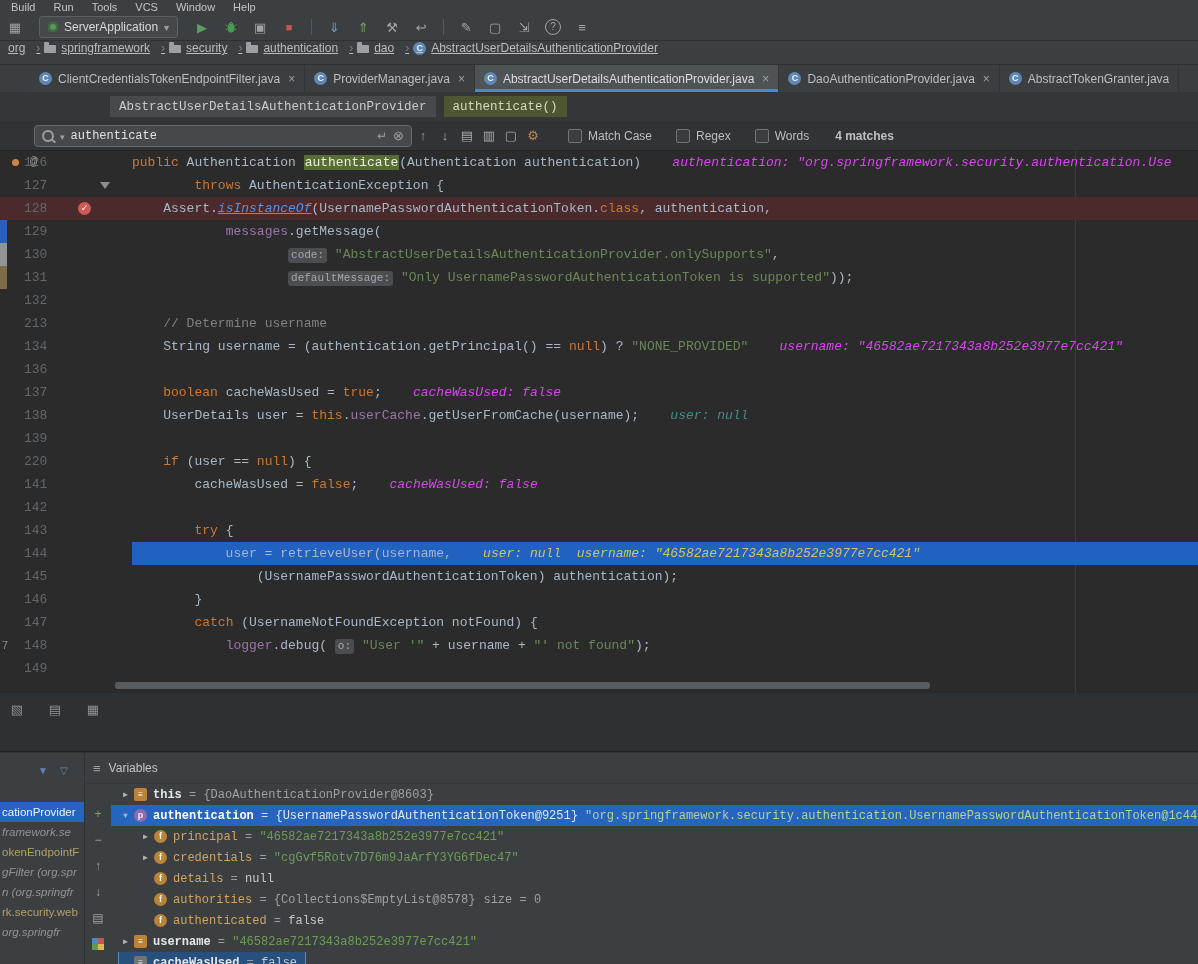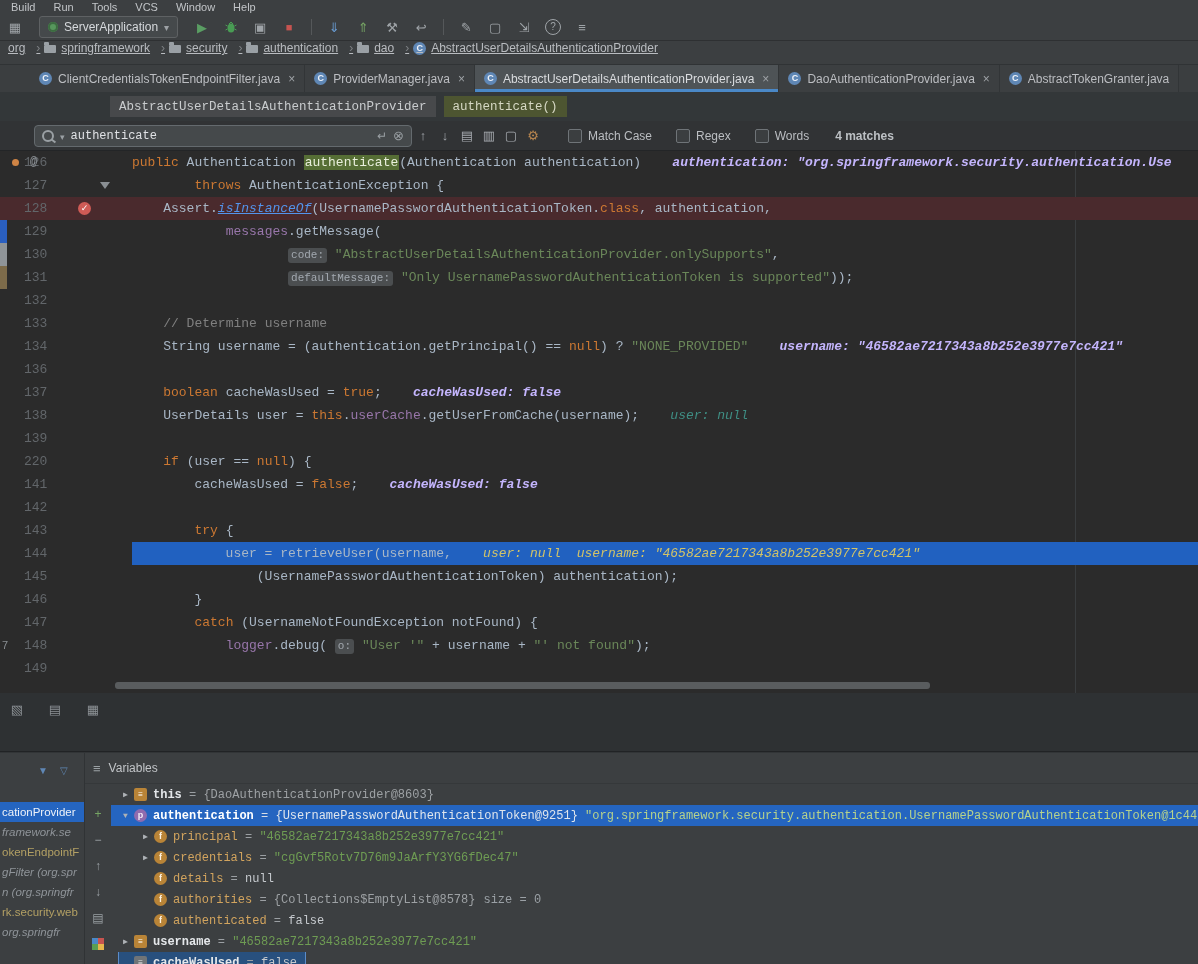--- a/index.html
+++ b/index.html
@@ -100,21 +100,21 @@
   .ed-row.hl-exec .ed-code{background:#2161c0;}
   .ed-gutter{width:132px;flex:none;position:relative;}
   .ed-num{position:absolute;left:24px;color:#62666a;font:13px "Liberation Mono",monospace;line-height:23px;}
   .ed-code{flex:1;overflow:hidden;white-space:pre;font:13px "Liberation Mono",monospace;
            line-height:23px;color:#a9b7c6;}
   .sg-k{color:#cc7832;}
   .sg-p{color:#a9b7c6;}
   .sg-s{color:#6a8759;}
   .sg-f{color:#9876aa;}
   .sg-c{color:#808080;}
-  .sg-h{color:#c4b5fd;font-style:italic;font-weight:bold;}
+  .sg-h{color:#d946ef;font-style:italic;}
   .sg-h2{color:#3f8e84;font-style:italic;}
   .sg-hy{color:#d2c368;font-style:italic;}
   .sg-link{color:#5394ec;font-style:italic;text-decoration:underline;}
   .sg-chip{background:#4b4e50;color:#a2a8af;border-radius:3px;padding:0 3px;
            font-size:11px;display:inline-block;line-height:15px;}
   .sg-match{background:#566e35;color:#e9efdc;padding:0 1px;}
   .g-dot{position:absolute;left:12px;top:8px;width:7px;height:7px;border-radius:50%;background:#cf8445;}
   .g-at{position:absolute;left:30px;top:0;color:#8f9499;font:12px "Liberation Mono",monospace;line-height:23px;}
   .g-at::before{content:"@";}
   .g-fold{position:absolute;left:100px;top:8px;width:0;height:0;
@@ -379,21 +379,21 @@
           <div class="ed-code"><span class="sg-p">                    </span><span class="sg-chip">defaultMessage:</span><span class="sg-p"> </span><span class="sg-s">"Only UsernamePasswordAuthenticationToken is supported"</span><span class="sg-p">));</span></div>
         </div>
         <div class="ed-row">
           <div class="ed-gutter">
             <span class="ed-num">132</span>
           </div>
           <div class="ed-code"></div>
         </div>
         <div class="ed-row">
           <div class="ed-gutter">
-            <span class="ed-num">133</span>
+            <span class="ed-num">213</span>
           </div>
           <div class="ed-code"><span class="sg-p">    </span><span class="sg-c">// Determine username</span></div>
         </div>
         <div class="ed-row">
           <div class="ed-gutter">
             <span class="ed-num">134</span>
           </div>
           <div class="ed-code"><span class="sg-p">    String username = (authentication.getPrincipal() == </span><span class="sg-k">null</span><span class="sg-p">) ? </span><span class="sg-s">"NONE_PROVIDED"</span><span class="sg-p">    </span><span class="sg-h">username: "46582ae7217343a8b252e3977e7cc421"</span></div>
         </div>
         <div class="ed-row">

